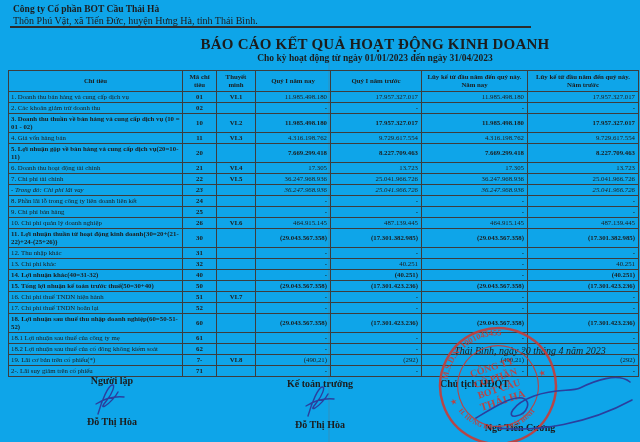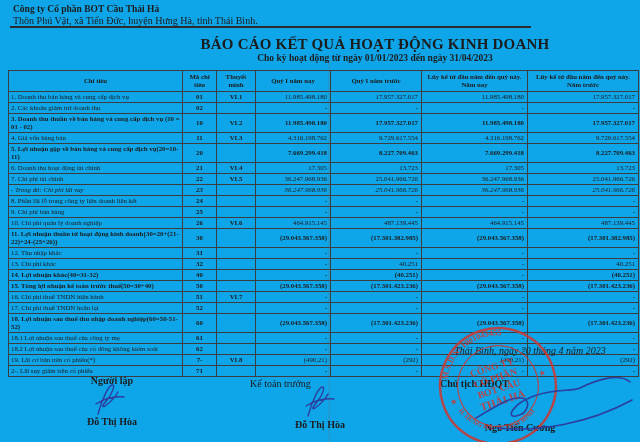--- a/index.html
+++ b/index.html
@@ -29,21 +29,21 @@
   td.lbl{text-align:left;}
   td.code{text-align:center;font-weight:bold;}
   td.note{text-align:center;font-weight:bold;}
   td.num{text-align:right;padding-right:3px;}
   tr.bold td{font-weight:bold;}
   tr.italic td{font-style:italic;}
   
   .footer-text{position:absolute;font-size:10px;}
   .date-line{left:430px;top:345px;width:200px;text-align:center;font-style:italic;font-size:10px;}
   .role-1{left:52px;top:375px;width:120px;text-align:center;font-weight:bold;}
-  .role-2{left:250px;top:378px;width:140px;font-weight:normal;}
+  .role-2{left:250px;top:378px;width:140px;text-align:center;font-weight:bold;}
   .role-3{left:440px;top:378px;width:160px;text-align:left;font-weight:bold;}
   .name-1{left:52px;top:416px;width:120px;text-align:center;font-weight:bold;}
   .name-2{left:250px;top:419px;width:140px;text-align:center;font-weight:bold;}
   .name-3{left:440px;top:422px;width:160px;text-align:center;font-weight:bold;}
   .sig{position:absolute;}
   .sig-1{left:88px;top:380px;}
   .sig-2{left:298px;top:382px;}
   .sig-3{left:468px;top:366px;}
   .stamp{position:absolute;left:436px;top:324px;width:124px;height:124px;transform:rotate(-18deg);opacity:.88;}
 </style>

